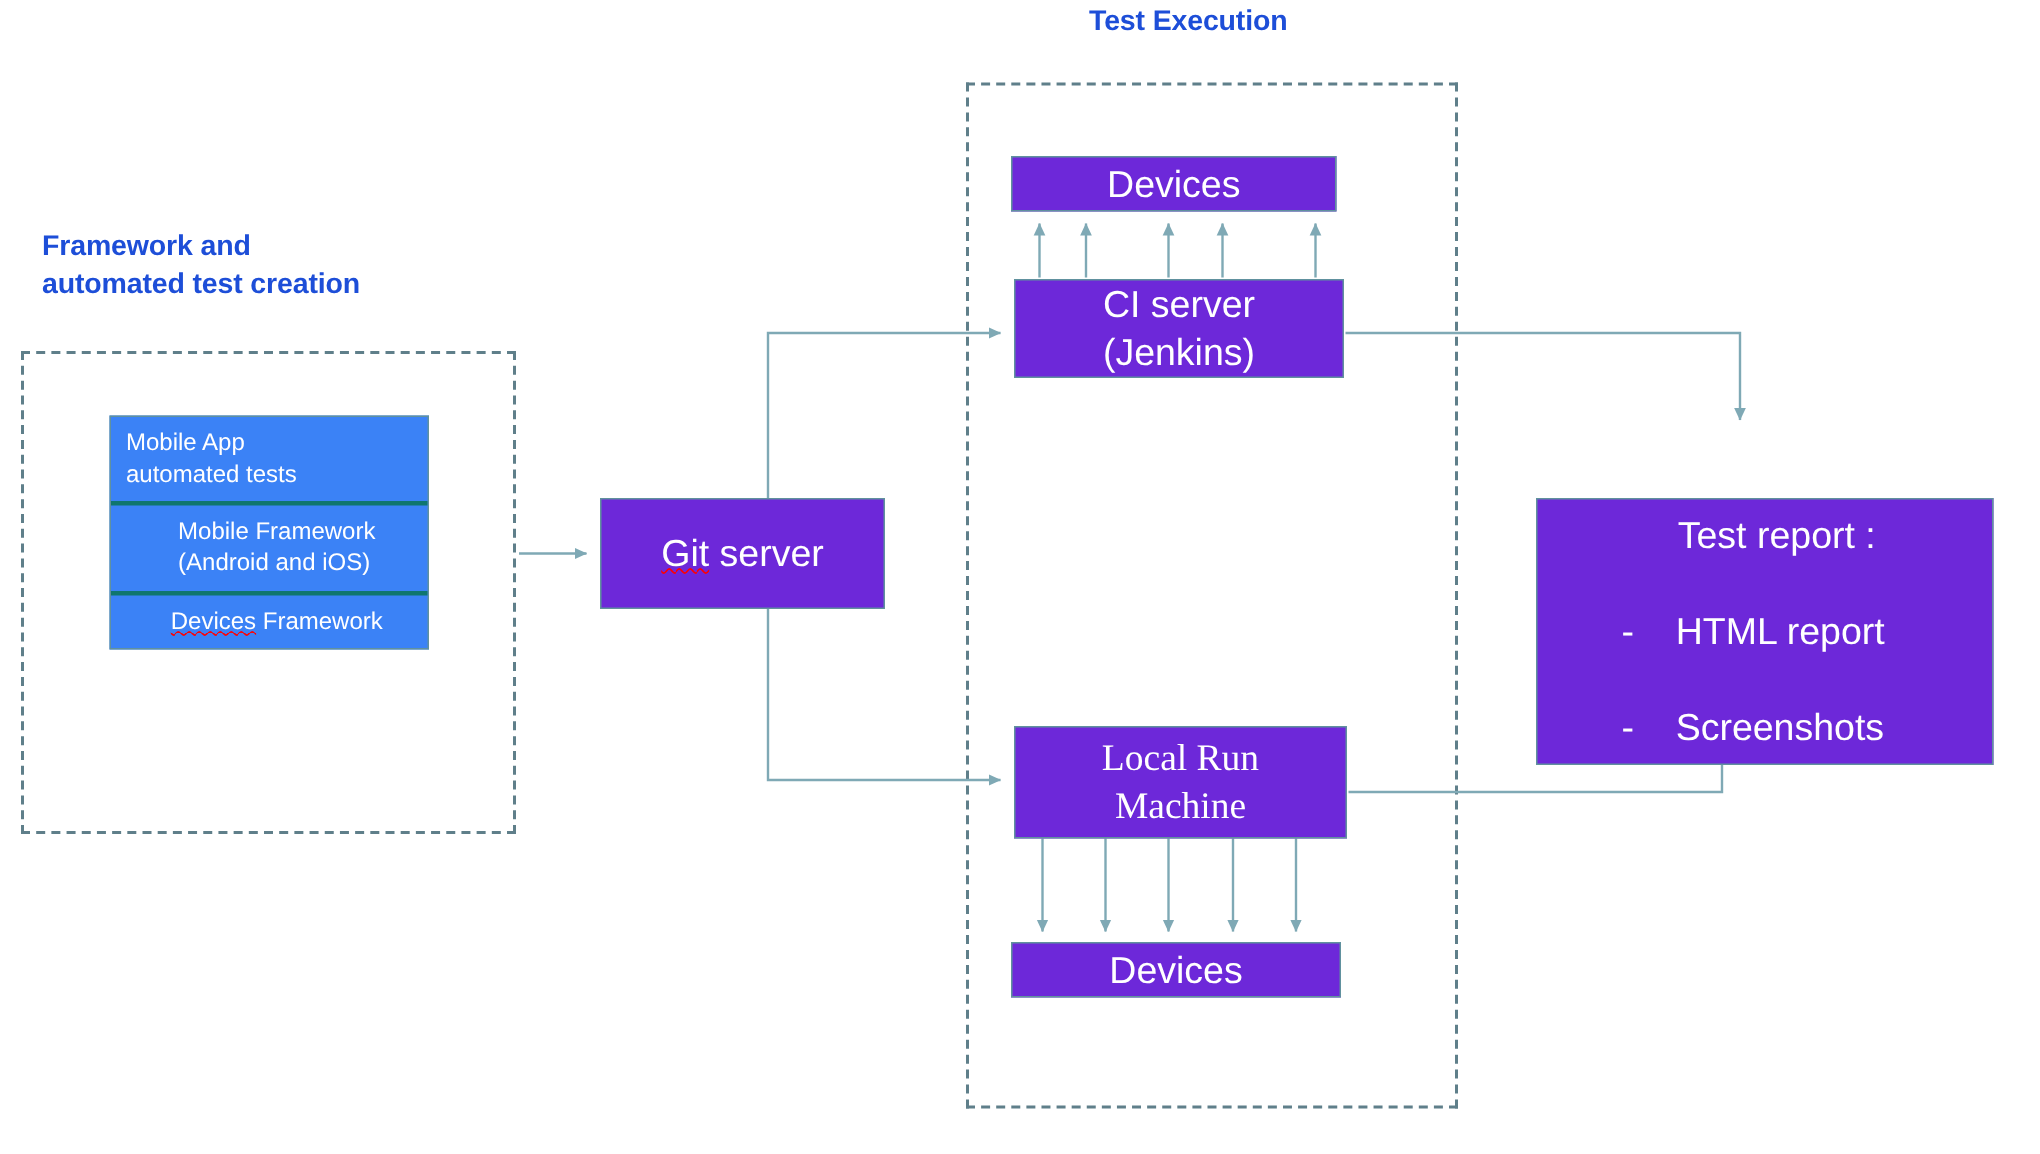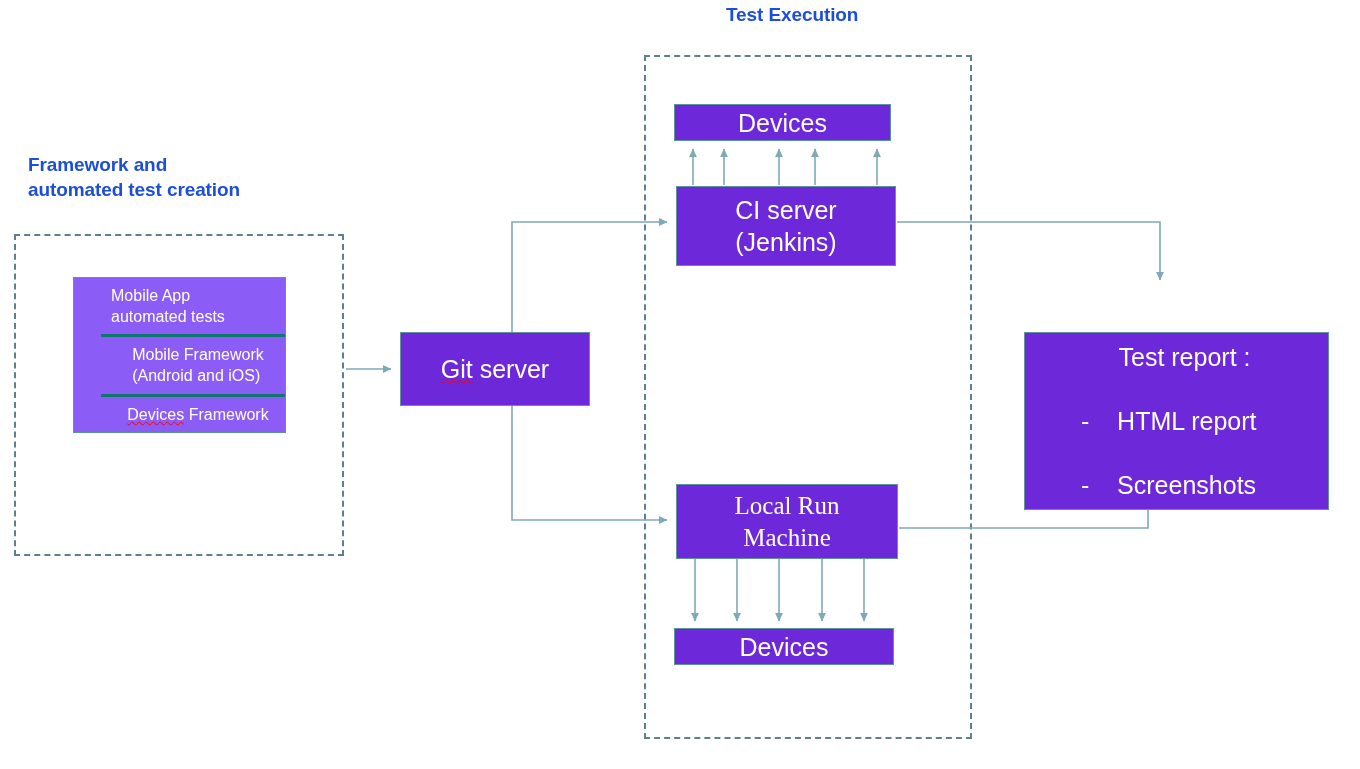--- a/index.html
+++ b/index.html
@@ -42,26 +42,25 @@
     align-items: center;
     justify-content: center;
     text-align: center;
     font-size: 25px;
     line-height: 32px;
     white-space: pre-line;
     font-family: "Liberation Sans", sans-serif;
   }
   .stack {
     position: absolute;
-    background: #8b5cf6;
+    background: #3b82f6;
     border: 1px solid #60919e;
     box-sizing: border-box;
     display: flex;
     flex-direction: column;
-    padding-left: 27px;
   }
   .stack-cell {
     flex: 1 1 auto;
     color: #ffffff;
     font-size: 16px;
     line-height: 21px;
     padding: 3px 0 3px 10px;
     white-space: pre-line;
     display: flex;
     flex-direction: column;
@@ -164,21 +163,21 @@
   </div>
 
   <div class="node" style="left:400px; top:332px; width:190px; height:74px;">
     <span><span class="misspell">Git</span><span> server</span></span>
   </div>
 
   <div class="node" style="left:674px; top:104px; width:217px; height:37px;">
     <span>Devices</span>
   </div>
 
-  <div class="node" style="left:676px; top:186px; width:220px; height:80px;justify-content:center;">
+  <div class="node" style="left:676px; top:186px; width:220px; height:66px;justify-content:center;">
     <span>CI server
 (Jenkins)</span>
   </div>
 
   <div class="node" style="left:676px; top:484px; width:222px; height:75px;font-family:Liberation Serif, serif;">
     <span>Local Run
 Machine</span>
   </div>
 
   <div class="node" style="left:674px; top:628px; width:220px; height:37px;">

